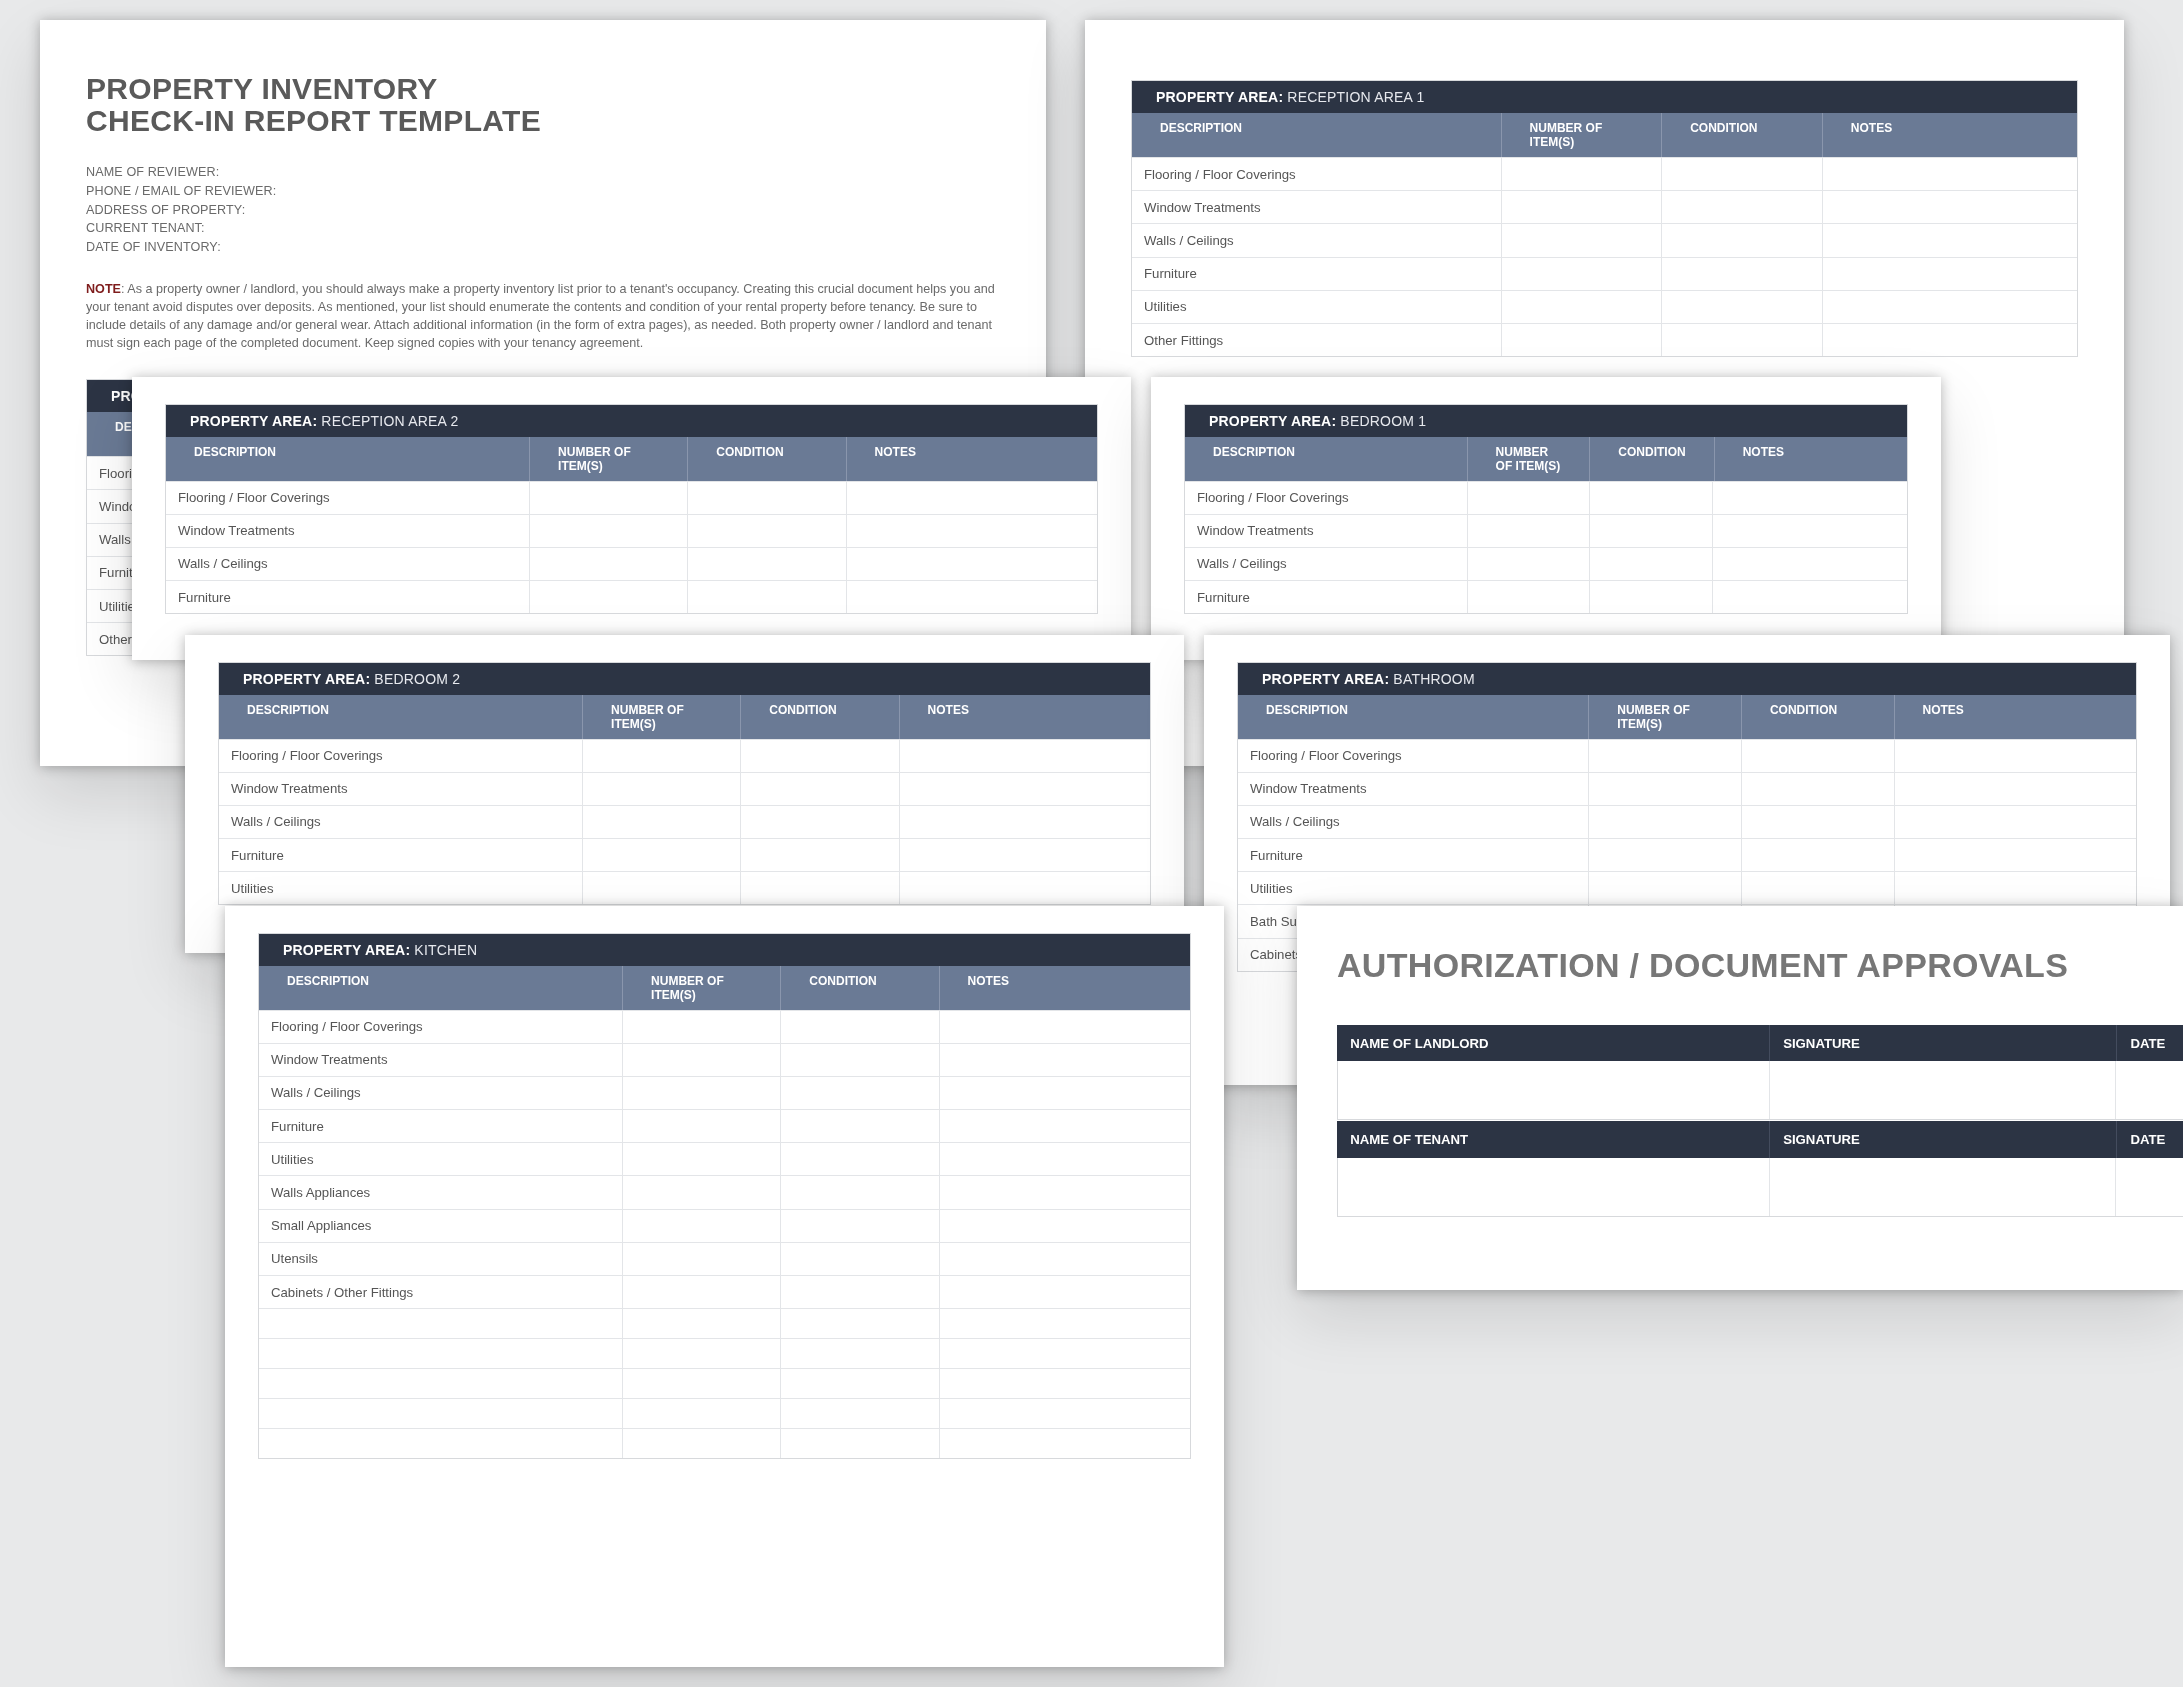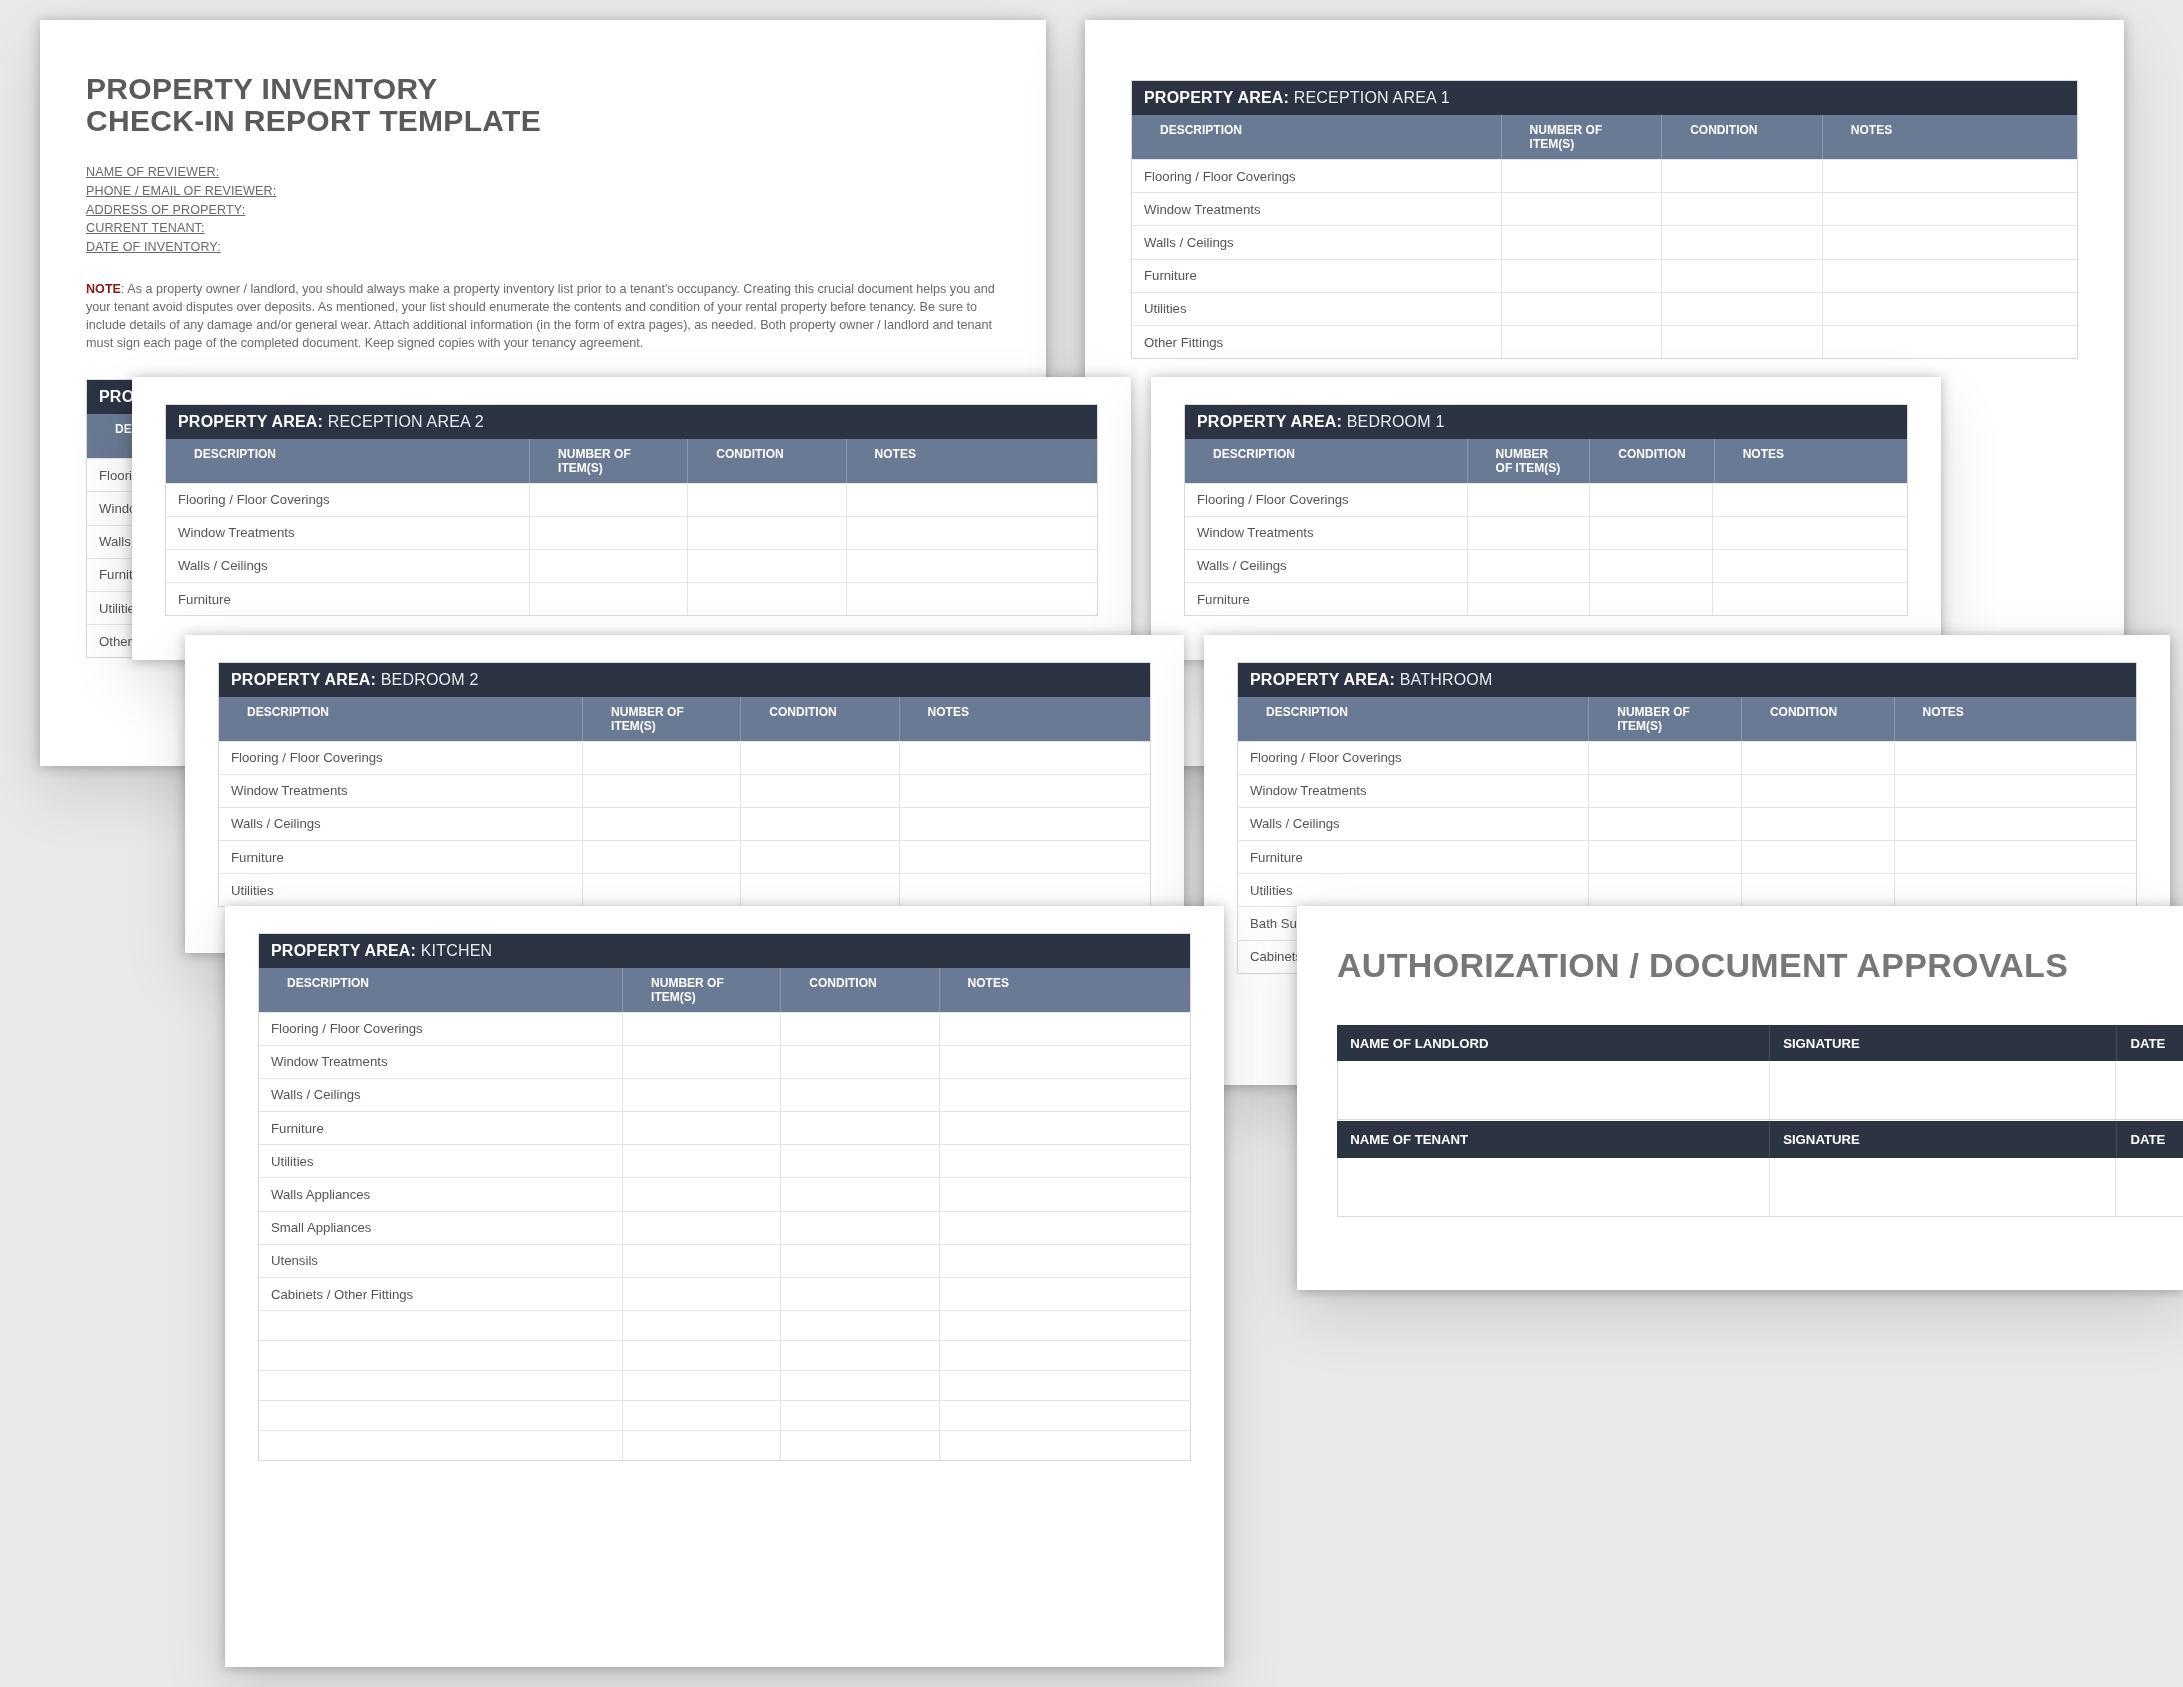--- a/index.html
+++ b/index.html
@@ -14,27 +14,27 @@
     position: absolute;
     background: #fff;
     box-shadow: 0 1.3px 12px rgba(0,0,0,.28), 0 26.5px 60px rgba(0,0,0,.12);
   }
   .title {
     font-weight: 700;
     color: #5a5a5a;
     letter-spacing: 0.3px;
     line-height: 1.08;
   }
-  .meta { color:#6a6a6a; font-size:12.6px; line-height:1.5; letter-spacing:0.1px;text-decoration:underline; }
+  .meta { color:#6a6a6a; font-size:12.6px; line-height:1.5; letter-spacing:0.1px; }
   .note { color:#6a6a6a; font-size:12.6px; line-height:1.45; }
   .note b { color:#7f1d1d; }
   .tbl { border:0.7px solid #d7d9dc; }
   .tbl .caprow {
     background:#2c3444; color:#fff;
-    font-size:16px; font-weight:700; padding:8px 12px;
+    font-size:14px; font-weight:700; padding:8px 24px;
     letter-spacing:0.2px;
   }
   .tbl .caprow .capval { font-weight:400; color:#e7e9ee; }
   .tbl .hdrrow { display:flex; background:#6a7a95; color:#fff; font-size:12px; font-weight:700; }
   .tbl .hdrrow > div { padding:8px 28px; border-left:0.7px solid #8a96ad; }
   .tbl .hdrrow > div:first-child { border-left:none; }
   .tbl .bodyrow { display:flex; background:#fff; font-size:13.2px; color:#555; }
   .tbl .bodyrow > div { padding:8.6px 12px; border-left:0.7px solid #e3e5e8; border-top:0.7px solid #e3e5e8; min-height:30px; }
   .tbl .bodyrow > div:first-child { border-left:none; }
   .c-desc  { flex:0 0 39%; }

